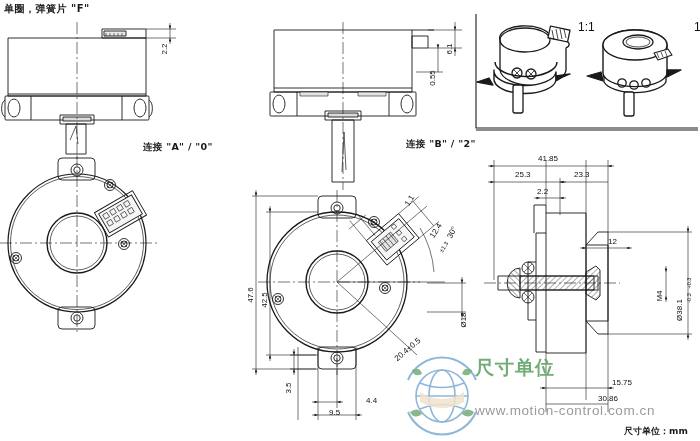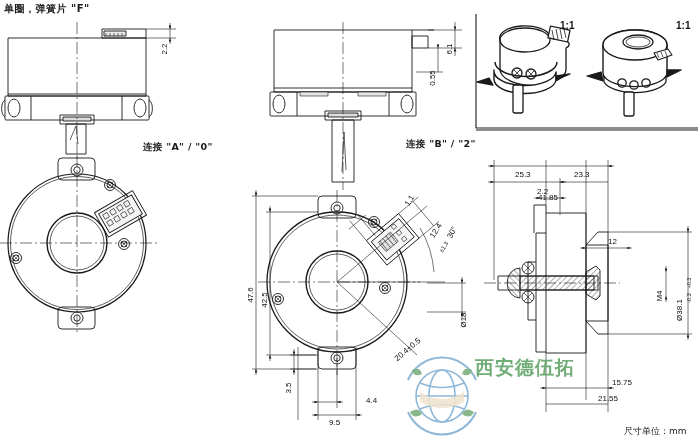--- a/index.html
+++ b/index.html
@@ -4,24 +4,24 @@
 <style>
   html,body{margin:0;padding:0;background:#ffffff;}
   body{width:700px;height:441px;position:relative;overflow:hidden;
        font-family:"Liberation Sans","DejaVu Sans",sans-serif;color:#1a1a1a;}
   .stage{position:absolute;left:0;top:0;width:700px;height:441px;}
   svg{position:absolute;left:0;top:0;width:700px;height:441px;}
   .lbl{position:absolute;white-space:nowrap;}
   .cn{font-family:"DejaVu Sans","Liberation Sans",sans-serif;}
   .title-cn{font-size:10px;letter-spacing:.5px;color:#1b1b1b;font-weight:600;}
   .conn-cn{font-size:9.5px;letter-spacing:.3px;color:#1b1b1b;font-weight:600;}
-  .units-cn{font-size:9px;color:#1b1b1b;font-weight:400;}
+  .units-cn{font-size:9px;color:#1b1b1b;font-weight:700;}
   .dim{font-size:8px;color:#111;font-family:"Liberation Sans",sans-serif;}
   .dim.v{transform-origin:left top;}
-  .scale-lbl{font-size:10px;font-weight:bold;color:#111;}
+  .scale-lbl{font-size:12px;font-weight:normal;color:#111;margin-left:18px;}
   .wm-name{position:absolute;font-family:"DejaVu Sans","Liberation Sans",sans-serif;
      font-size:19px;font-weight:700;color:#6aa96f;letter-spacing:1px;opacity:.95;}
   .wm-phone{position:absolute;font-family:"Liberation Sans",sans-serif;font-size:18px;
      color:#7fa9cf;letter-spacing:1px;}
   .wm-site{position:absolute;font-family:"Liberation Sans",sans-serif;font-size:13.5px;
      color:#9b9b9b;letter-spacing:.6px;}
 </style>
 </head>
 <body>
 
@@ -424,35 +424,35 @@
 
   <div class="lbl dim v" style="left:169px;top:49px;transform:rotate(-90deg) translate(-50%,-100%);">2.2</div>
 
   <div class="lbl dim v" style="left:454px;top:49px;transform:rotate(-90deg) translate(-50%,-100%);">6.1</div>
   <div class="lbl dim v" style="left:437px;top:78px;transform:rotate(-90deg) translate(-50%,-100%);">0.55</div>
 
   <div class="lbl dim v" style="left:255px;top:295px;transform:rotate(-90deg) translate(-50%,-100%);">47.6</div>
   <div class="lbl dim v" style="left:269px;top:300px;transform:rotate(-90deg) translate(-50%,-100%);">42.5</div>
   <div class="lbl dim v" style="left:293px;top:388px;transform:rotate(-90deg) translate(-50%,-100%);">3.5</div>
   <div class="lbl dim" style="left:366px;top:396px;">4.4</div>
-  <div class="lbl dim" style="left:329px;top:418px;text-align:right;">9.5</div>
+  <div class="lbl dim" style="left:329px;top:408px;text-align:right;">9.5</div>
   <div class="lbl dim" style="left:404px;top:196px;transform:rotate(-58deg);">1.1</div>
   <div class="lbl dim" style="left:428px;top:226px;transform:rotate(-58deg);">12.4</div>
   <div class="lbl dim" style="left:438px;top:244px;font-size:6px;transform:rotate(-58deg);">±1.3</div>
   <div class="lbl dim" style="left:446px;top:228px;transform:rotate(-62deg);">30°</div>
   <div class="lbl dim" style="left:392px;top:345px;transform:rotate(-40deg);">20.4±0.5</div>
   <div class="lbl dim v" style="left:468px;top:320px;transform:rotate(-90deg) translate(-50%,-100%);">Ø18</div>
 
-  <div class="lbl dim" style="left:538px;top:154px;margin-top:39px;">41.85</div>
+  <div class="lbl dim" style="left:538px;top:154px;">41.85</div>
   <div class="lbl dim" style="left:515px;top:170px;">25.3</div>
   <div class="lbl dim" style="left:574px;top:170px;">23.3</div>
   <div class="lbl dim" style="left:537px;top:187px;">2.2</div>
   <div class="lbl dim" style="left:608px;top:237px;">12</div>
   <div class="lbl dim" style="left:612px;top:378px;">15.75</div>
-  <div class="lbl dim" style="left:598px;top:394px;">21.55</div>
+  <div class="lbl dim" style="left:598px;top:394px;">30.86</div>
   <div class="lbl dim v" style="left:664px;top:296px;transform:rotate(-90deg) translate(-50%,-100%);">M4</div>
   <div class="lbl dim v" style="left:684px;top:310px;transform:rotate(-90deg) translate(-50%,-100%);">Ø38.1</div>
   <div class="lbl dim v" style="left:692px;top:283px;font-size:5.5px;transform:rotate(-90deg) translate(-50%,-100%);">+0.3</div>
   <div class="lbl dim v" style="left:692px;top:298px;font-size:5.5px;transform:rotate(-90deg) translate(-50%,-100%);">-0.3</div>
 
   <svg style="position:absolute;left:396px;top:350px;width:92px;height:92px;" viewBox="0 0 92 92">
     <g fill="none" stroke="#8fb8d8" stroke-width="1.6">
       <circle cx="46" cy="46" r="26"></circle>
       <ellipse cx="46" cy="46" rx="13" ry="26"></ellipse>
       <line x1="20" y1="46" x2="72" y2="46"></line>
@@ -463,15 +463,16 @@
     </g>
     <path d="M24,42 q22,14 44,0 l0,10 q-22,12 -44,0 z" fill="#f0e2cc" opacity=".85"></path>
     <g fill="#7cb07f" opacity=".9">
       <path d="M14,62 q8,-6 12,2 q-8,6 -12,-2 z"></path>
       <path d="M78,62 q-8,-6 -12,2 q8,6 12,-2 z"></path>
       <path d="M16,20 q8,-4 10,4 q-8,4 -10,-4 z"></path>
       <path d="M76,20 q-8,-4 -10,4 q8,4 10,-4 z"></path>
     </g>
   </svg>
 
-  <div class="wm-name" style="left:475px;top:355px;">西安德伍拓</div>
+  <div class="wm-name" style="left:475px;top:355px;">尺寸单位</div>
+  <div class="wm-site" style="left:475px;top:403px;">www.motion-control.com.cn</div>
 
 </div>
 
 </body></html>

